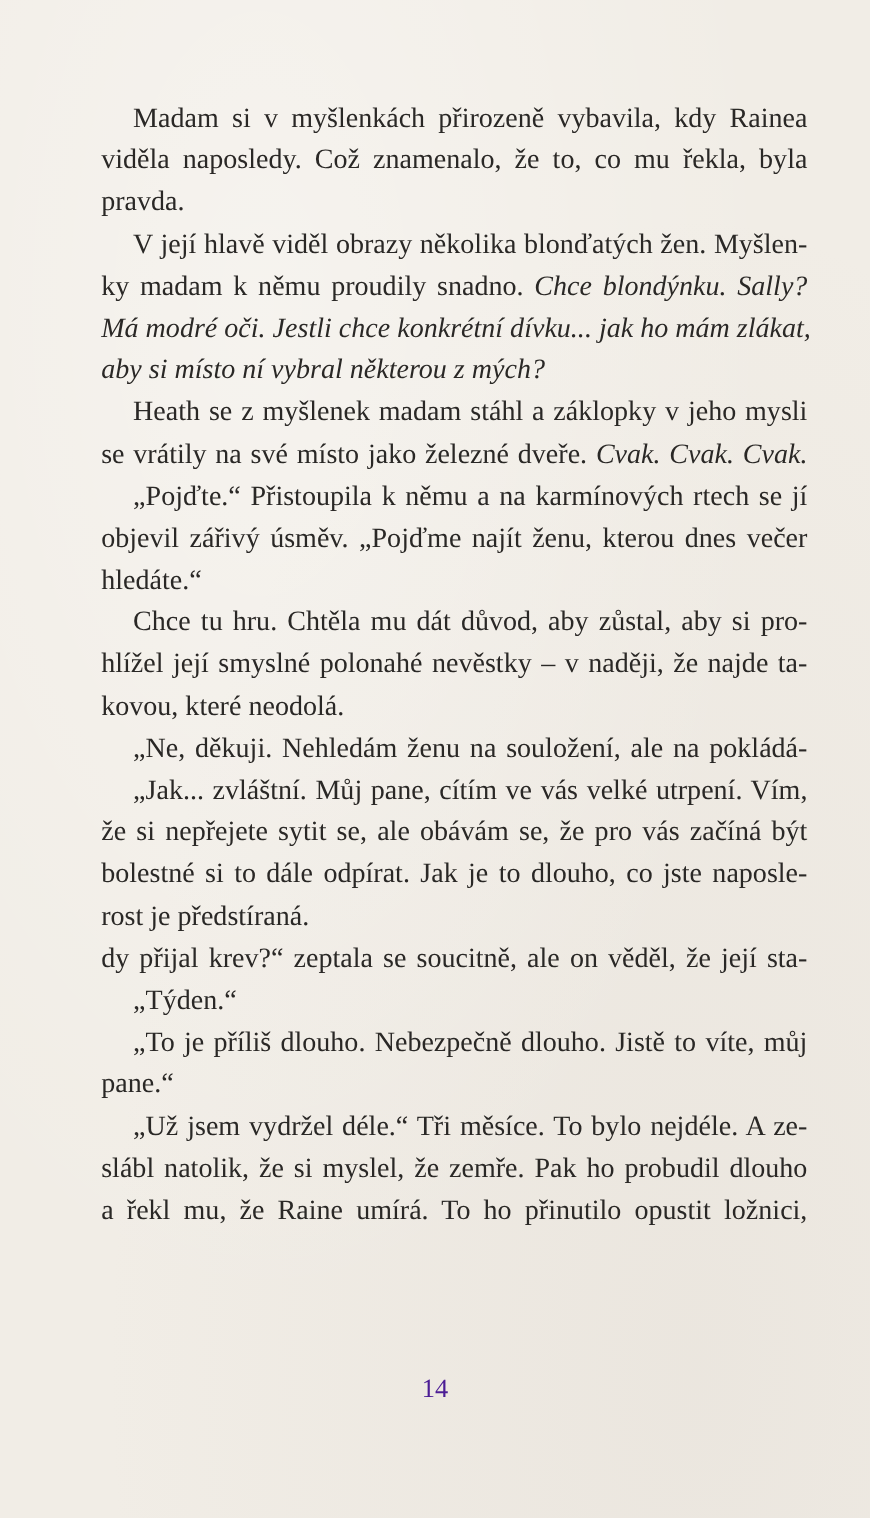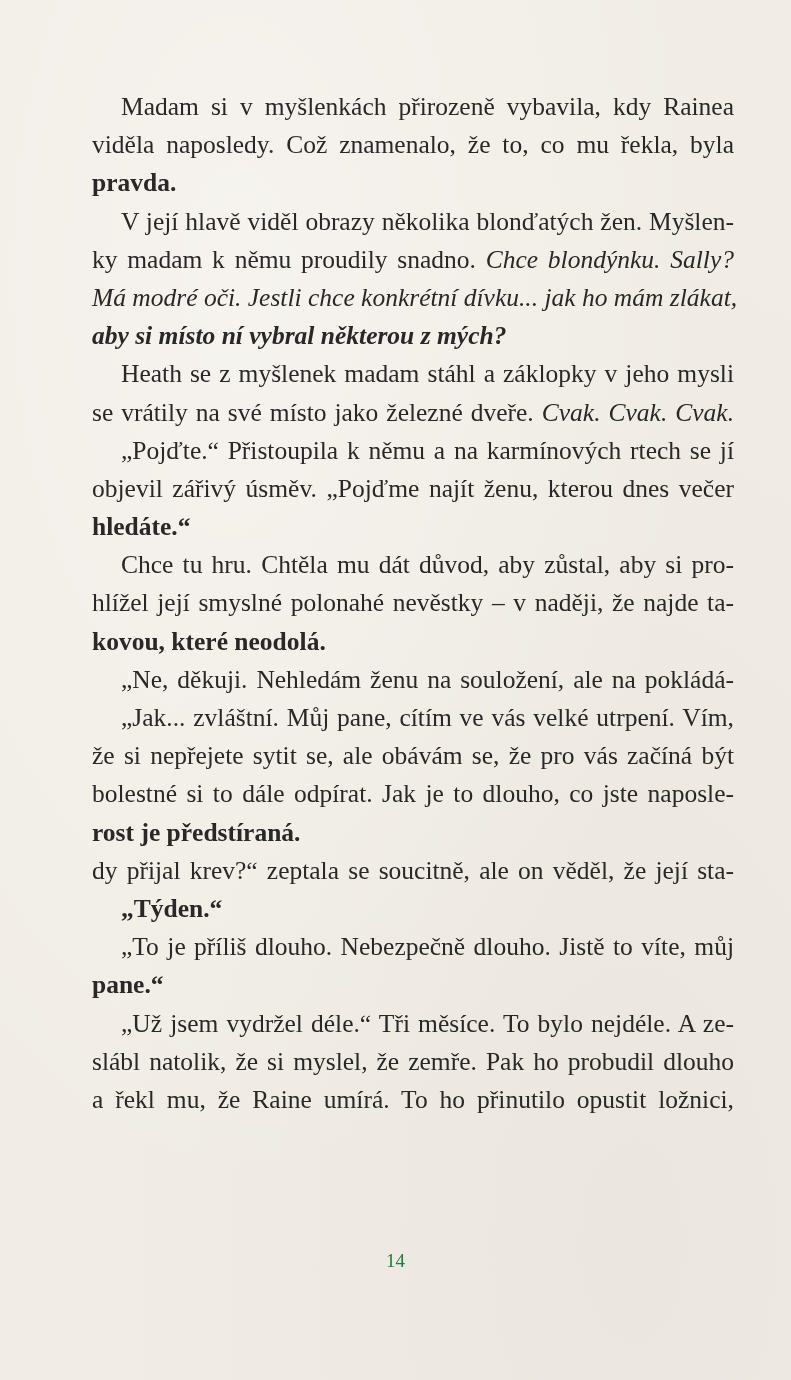--- a/index.html
+++ b/index.html
@@ -16,26 +16,26 @@
     position: absolute; left: 92px; top: 88px; width: 642px;
   }
   .line {
     font-size: 25.5px;
     line-height: 38.2px;
     height: 38.2px;
     white-space: nowrap;
     text-align: justify;
     text-align-last: justify;
   }
-  .line.last { text-align-last: left; font-weight: bold; }
+  .line.last { text-align-last: left; }
   .indent { padding-left: 29px; }
   .it { font-style: italic; }
   .folio {
     position: absolute; left: 0; width: 791px; top: 1250px;
-    text-align: center; font-size: 19px; color: #15803d;
+    text-align: center; font-size: 24px; color: #4c1d95;
   }
 </style>
 </head>
 <body>
 
 <div class="page" id="page">
     <div class="line indent"><span>Madam si v myšlenkách přirozeně vybavila, kdy Rainea</span></div>
     <div class="line"><span>viděla naposledy. Což znamenalo, že to, co mu řekla, byla</span></div>
     <div class="line last"><span>pravda.</span></div>
     <div class="line indent"><span>V její hlavě viděl obrazy několika blonďatých žen. Myšlen-</span></div>

